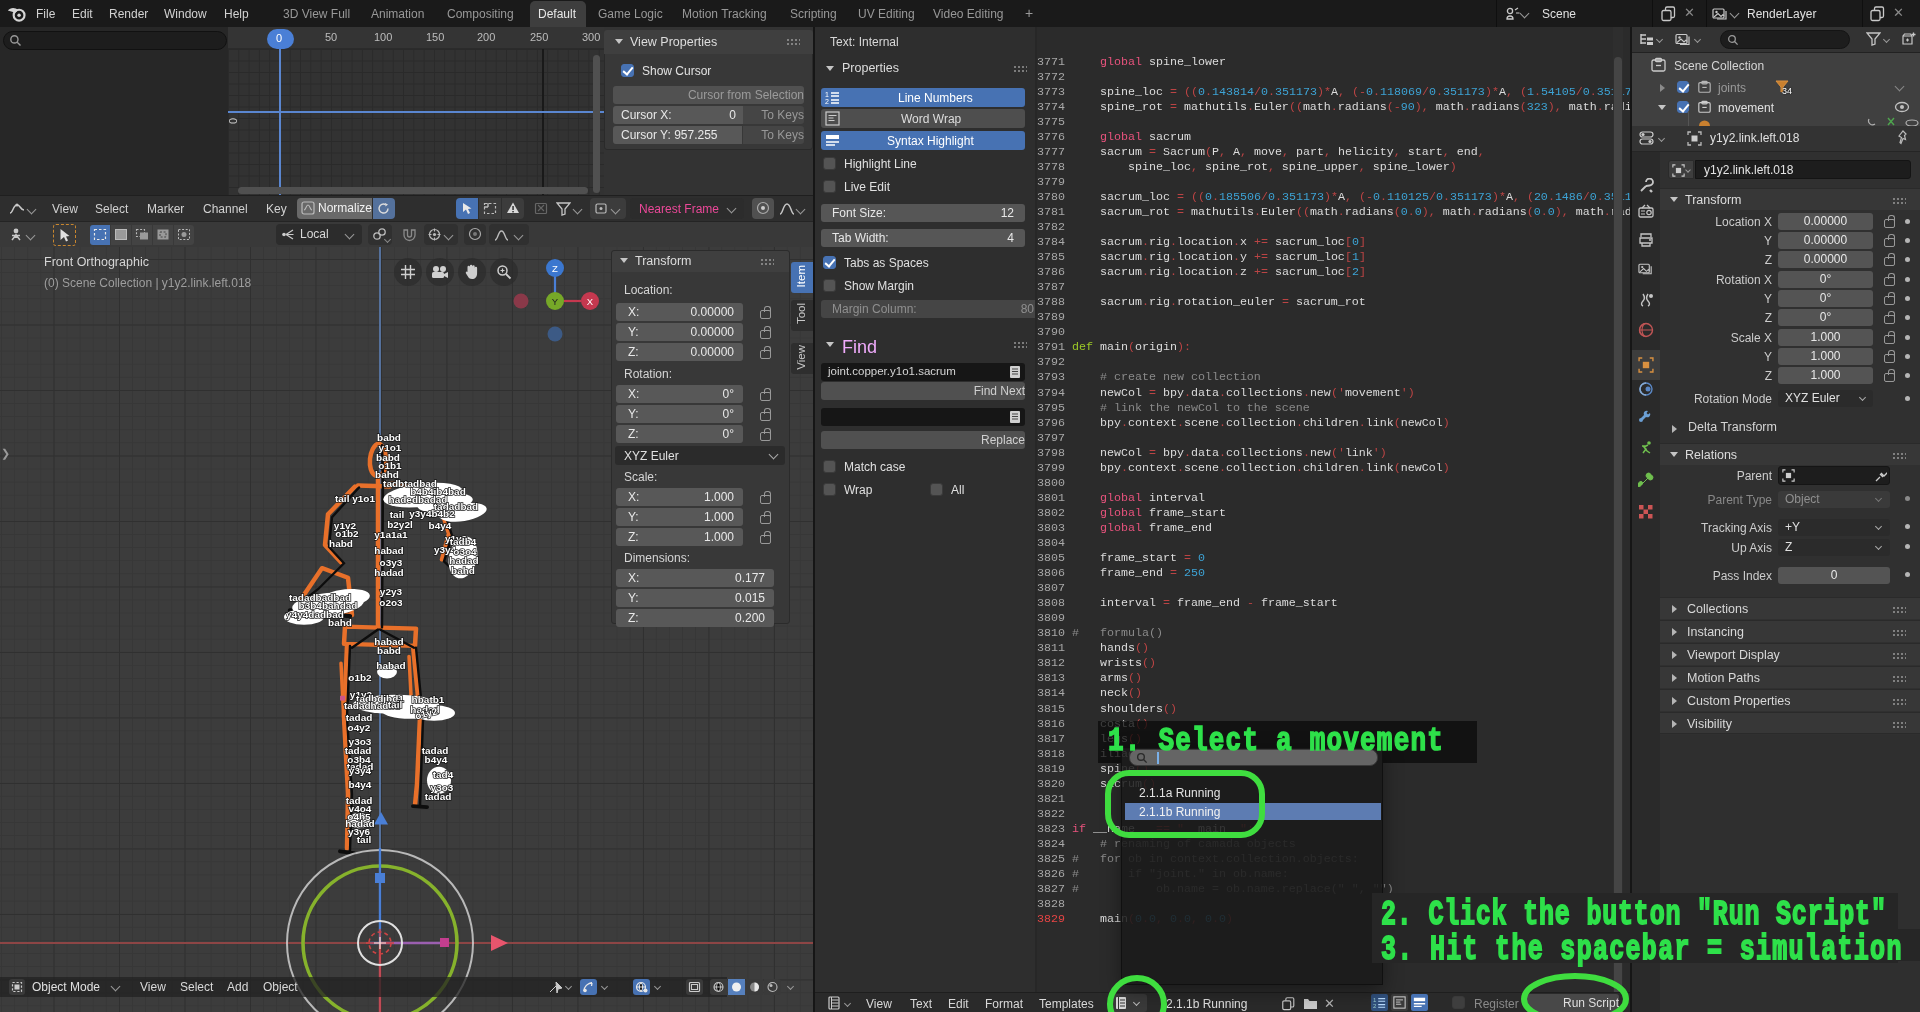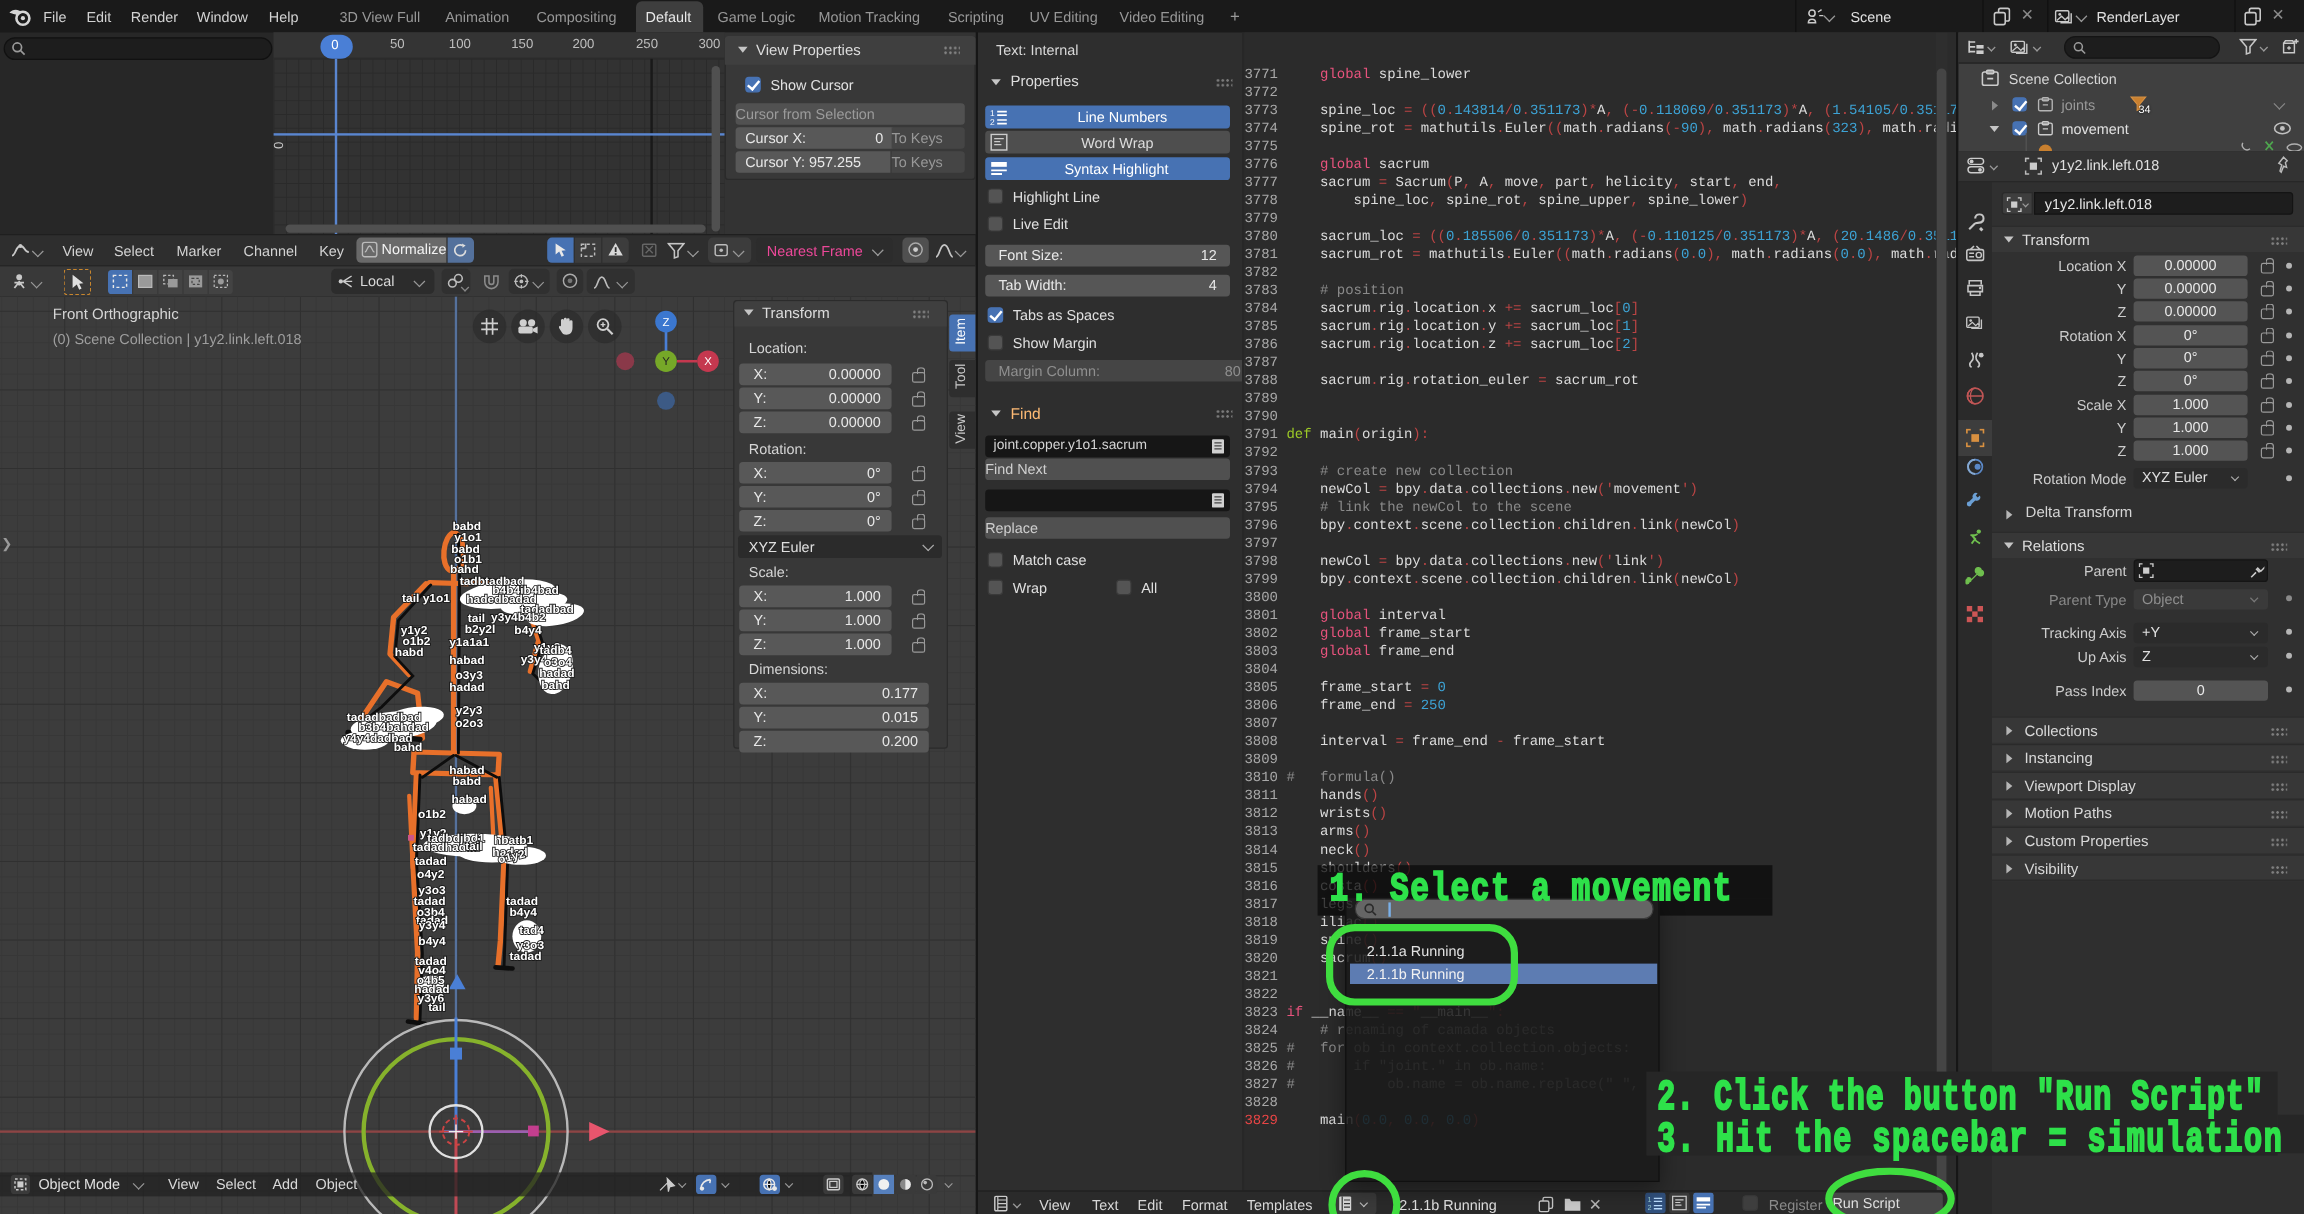--- a/index.html
+++ b/index.html
@@ -7,21 +7,21 @@
 #root { position:absolute; left:0; top:0; width:1920px; height:1012px; }
 .abs { position:absolute; }
 .txt { position:absolute; white-space:pre; }
 .ico { position:absolute; }
 svg { display:block; }
 .chk { position:absolute; width:13px; height:13px; border-radius:3px; background:#545454; border:1px solid #3a3a3a; }
 .chk.on { background:#4772b3; border-color:#4772b3; }
 .chk.on:after { content:""; position:absolute; left:3px; top:0px; width:4px; height:8px; border:solid #fff; border-width:0 2px 2px 0; transform:rotate(40deg); }
 .lbl { position:absolute; color:#cccccc; font-size:12px; white-space:pre; }
 .field { position:absolute; background:#545454; border-radius:3px; color:#e8e8e8; font-size:12px; }
-.btn { position:absolute; background:#4b4b4b; border-radius:3px; color:#cfcfcf; font-size:12px; text-align:left; }
+.btn { position:absolute; background:#4b4b4b; border-radius:3px; color:#cfcfcf; font-size:12px; text-align:right; }
 .dots { position:absolute; width:14px; height:8px; opacity:.55;
   background-image:radial-gradient(circle,#bbb 1px,transparent 1.2px); background-size:4px 4px; }
 .lock { position:absolute; width:10px; height:11px; }
 .lock:before { content:""; position:absolute; left:0; top:4px; width:9px; height:7px; border:1.3px solid #999; border-radius:2px; }
 .lock:after { content:""; position:absolute; left:4px; top:0; width:5px; height:5px; border:1.3px solid #999; border-bottom:none; border-radius:3px 3px 0 0; }
 .dot-anim { position:absolute; width:5px; height:5px; border-radius:50%; background:#b5b5b5; }
 .tri-r { position:absolute; width:0; height:0; border-left:5px solid #b5b5b5; border-top:4px solid transparent; border-bottom:4px solid transparent; }
 .tri-d { position:absolute; width:0; height:0; border-top:5px solid #c5c5c5; border-left:4px solid transparent; border-right:4px solid transparent; }
 .cl { height:15.05px; white-space:pre; color:#dcdcdc; }
 .cl i { font-style:normal; }
@@ -665,21 +665,21 @@
       </div>
   <div class="chk on" style="left:8px;top:229px;"></div>
   <div class="txt" style="left:29px;top:229px;font-size:12px;color:#e0e0e0;">Tabs as Spaces</div>
   <div class="chk" style="left:8px;top:252px;"></div>
   <div class="txt" style="left:29px;top:252px;font-size:12px;color:#e0e0e0;">Show Margin</div>
   <div class="field" style="left:6px;top:273px;width:224px;height:18px;background:#454545;color:#8f8f8f;">
         <span style="position:absolute;left:11px;top:2px;">Margin Column:</span>
         <span style="position:absolute;right:11px;top:2px;">80</span>
       </div>
   <div class="tri-d" style="left:11px;top:315px;"></div>
-  <div class="txt" style="left:27px;top:310px;font-size:13px;color:#fdba74;text-align:right;">Find</div>
+  <div class="txt" style="left:27px;top:310px;font-size:18px;color:#f0abfc;text-align:right;">Find</div>
   <div class="dots" style="left:198px;top:314px;"></div>
   <div class="abs" style="left:6px;top:336px;width:204px;height:18px;background:#161616;border-radius:3px;">
     <div class="txt" style="left:7px;top:2px;font-size:11.5px;color:#d5d5d5;">joint.copper.y1o1.sacrum</div>
     <svg class="ico" style="left:188px;top:2px" width="13" height="14" viewBox="0 0 13 14">
           <rect x="1" y="1" width="10" height="12" rx="1" fill="#d0d0d0"></rect>
           <path d="M3 4 h6 M3 6.5 h6 M3 9 h6" stroke="#444" stroke-width="1"></path>
         </svg>
       </div>
   <div class="btn" style="left:6px;top:355px;width:204px;height:18px;line-height:18px;background:#505050;">Find Next</div>
   <div class="abs" style="left:6px;top:381px;width:204px;height:18px;background:#161616;border-radius:3px;">
@@ -705,21 +705,20 @@
 <div class="cl"><span class="ln" style="color:#a8a8a8">3773</span><span>    spine_loc <i style="color:#bb4444">=</i> <i style="color:#bb4444">(</i><i style="color:#bb4444">(</i><i style="color:#3da3d5">0</i><i style="color:#bb4444">.</i><i style="color:#3da3d5">143814</i><i style="color:#bb4444">/</i><i style="color:#3da3d5">0</i><i style="color:#bb4444">.</i><i style="color:#3da3d5">351173</i><i style="color:#bb4444">)</i><i style="color:#bb4444">*</i>A<i style="color:#bb4444">,</i> <i style="color:#bb4444">(</i><i style="color:#bb4444">-</i><i style="color:#3da3d5">0</i><i style="color:#bb4444">.</i><i style="color:#3da3d5">118069</i><i style="color:#bb4444">/</i><i style="color:#3da3d5">0</i><i style="color:#bb4444">.</i><i style="color:#3da3d5">351173</i><i style="color:#bb4444">)</i><i style="color:#bb4444">*</i>A<i style="color:#bb4444">,</i> <i style="color:#bb4444">(</i><i style="color:#3da3d5">1</i><i style="color:#bb4444">.</i><i style="color:#3da3d5">54105</i><i style="color:#bb4444">/</i><i style="color:#3da3d5">0</i><i style="color:#bb4444">.</i><i style="color:#3da3d5">351173</i>A</span></div>
 <div class="cl"><span class="ln" style="color:#a8a8a8">3774</span><span>    spine_rot <i style="color:#bb4444">=</i> mathutils<i style="color:#bb4444">.</i>Euler<i style="color:#bb4444">(</i><i style="color:#bb4444">(</i>math<i style="color:#bb4444">.</i>radians<i style="color:#bb4444">(</i><i style="color:#bb4444">-</i><i style="color:#3da3d5">90</i><i style="color:#bb4444">)</i><i style="color:#bb4444">,</i> math<i style="color:#bb4444">.</i>radians<i style="color:#bb4444">(</i><i style="color:#3da3d5">323</i><i style="color:#bb4444">)</i><i style="color:#bb4444">,</i> math<i style="color:#bb4444">.</i>radians</span></div>
 <div class="cl"><span class="ln" style="color:#a8a8a8">3775</span><span></span></div>
 <div class="cl"><span class="ln" style="color:#a8a8a8">3776</span><span>    <i style="color:#e8537d">global</i> sacrum</span></div>
 <div class="cl"><span class="ln" style="color:#a8a8a8">3777</span><span>    sacrum <i style="color:#bb4444">=</i> Sacrum<i style="color:#bb4444">(</i>P<i style="color:#bb4444">,</i> A<i style="color:#bb4444">,</i> move<i style="color:#bb4444">,</i> part<i style="color:#bb4444">,</i> helicity<i style="color:#bb4444">,</i> start<i style="color:#bb4444">,</i> end<i style="color:#bb4444">,</i></span></div>
 <div class="cl"><span class="ln" style="color:#a8a8a8">3778</span><span>        spine_loc<i style="color:#bb4444">,</i> spine_rot<i style="color:#bb4444">,</i> spine_upper<i style="color:#bb4444">,</i> spine_lower<i style="color:#bb4444">)</i></span></div>
 <div class="cl"><span class="ln" style="color:#a8a8a8">3779</span><span></span></div>
 <div class="cl"><span class="ln" style="color:#a8a8a8">3780</span><span>    sacrum_loc <i style="color:#bb4444">=</i> <i style="color:#bb4444">(</i><i style="color:#bb4444">(</i><i style="color:#3da3d5">0</i><i style="color:#bb4444">.</i><i style="color:#3da3d5">185506</i><i style="color:#bb4444">/</i><i style="color:#3da3d5">0</i><i style="color:#bb4444">.</i><i style="color:#3da3d5">351173</i><i style="color:#bb4444">)</i><i style="color:#bb4444">*</i>A<i style="color:#bb4444">,</i> <i style="color:#bb4444">(</i><i style="color:#bb4444">-</i><i style="color:#3da3d5">0</i><i style="color:#bb4444">.</i><i style="color:#3da3d5">110125</i><i style="color:#bb4444">/</i><i style="color:#3da3d5">0</i><i style="color:#bb4444">.</i><i style="color:#3da3d5">351173</i><i style="color:#bb4444">)</i><i style="color:#bb4444">*</i>A<i style="color:#bb4444">,</i> <i style="color:#bb4444">(</i><i style="color:#3da3d5">20</i><i style="color:#bb4444">.</i><i style="color:#3da3d5">1486</i><i style="color:#bb4444">/</i><i style="color:#3da3d5">0</i><i style="color:#bb4444">.</i><i style="color:#3da3d5">351173</i>A</span></div>
 <div class="cl"><span class="ln" style="color:#a8a8a8">3781</span><span>    sacrum_rot <i style="color:#bb4444">=</i> mathutils<i style="color:#bb4444">.</i>Euler<i style="color:#bb4444">(</i><i style="color:#bb4444">(</i>math<i style="color:#bb4444">.</i>radians<i style="color:#bb4444">(</i><i style="color:#3da3d5">0</i><i style="color:#bb4444">.</i><i style="color:#3da3d5">0</i><i style="color:#bb4444">)</i><i style="color:#bb4444">,</i> math<i style="color:#bb4444">.</i>radians<i style="color:#bb4444">(</i><i style="color:#3da3d5">0</i><i style="color:#bb4444">.</i><i style="color:#3da3d5">0</i><i style="color:#bb4444">)</i><i style="color:#bb4444">,</i> math<i style="color:#bb4444">.</i>radians</span></div>
 <div class="cl"><span class="ln" style="color:#a8a8a8">3782</span><span></span></div>
-<div class="cl"><span class="ln" style="color:#a8a8a8">3783</span><span><i style="color:#8a8a8a">    # position</i></span></div>
 <div class="cl"><span class="ln" style="color:#a8a8a8">3784</span><span>    sacrum<i style="color:#bb4444">.</i>rig<i style="color:#bb4444">.</i>location<i style="color:#bb4444">.</i>x <i style="color:#bb4444">+</i><i style="color:#bb4444">=</i> sacrum_loc<i style="color:#bb4444">[</i><i style="color:#3da3d5">0</i><i style="color:#bb4444">]</i></span></div>
 <div class="cl"><span class="ln" style="color:#a8a8a8">3785</span><span>    sacrum<i style="color:#bb4444">.</i>rig<i style="color:#bb4444">.</i>location<i style="color:#bb4444">.</i>y <i style="color:#bb4444">+</i><i style="color:#bb4444">=</i> sacrum_loc<i style="color:#bb4444">[</i><i style="color:#3da3d5">1</i><i style="color:#bb4444">]</i></span></div>
 <div class="cl"><span class="ln" style="color:#a8a8a8">3786</span><span>    sacrum<i style="color:#bb4444">.</i>rig<i style="color:#bb4444">.</i>location<i style="color:#bb4444">.</i>z <i style="color:#bb4444">+</i><i style="color:#bb4444">=</i> sacrum_loc<i style="color:#bb4444">[</i><i style="color:#3da3d5">2</i><i style="color:#bb4444">]</i></span></div>
 <div class="cl"><span class="ln" style="color:#a8a8a8">3787</span><span></span></div>
 <div class="cl"><span class="ln" style="color:#a8a8a8">3788</span><span>    sacrum<i style="color:#bb4444">.</i>rig<i style="color:#bb4444">.</i>rotation_euler <i style="color:#bb4444">=</i> sacrum_rot</span></div>
 <div class="cl"><span class="ln" style="color:#a8a8a8">3789</span><span></span></div>
 <div class="cl"><span class="ln" style="color:#a8a8a8">3790</span><span></span></div>
 <div class="cl"><span class="ln" style="color:#a8a8a8">3791</span><span><i style="color:#9cc927">def</i> main<i style="color:#bb4444">(</i>origin<i style="color:#bb4444">)</i><i style="color:#bb4444">:</i></span></div>
 <div class="cl"><span class="ln" style="color:#a8a8a8">3792</span><span></span></div>
 <div class="cl"><span class="ln" style="color:#a8a8a8">3793</span><span><i style="color:#8a8a8a">    # create new collection</i></span></div>

